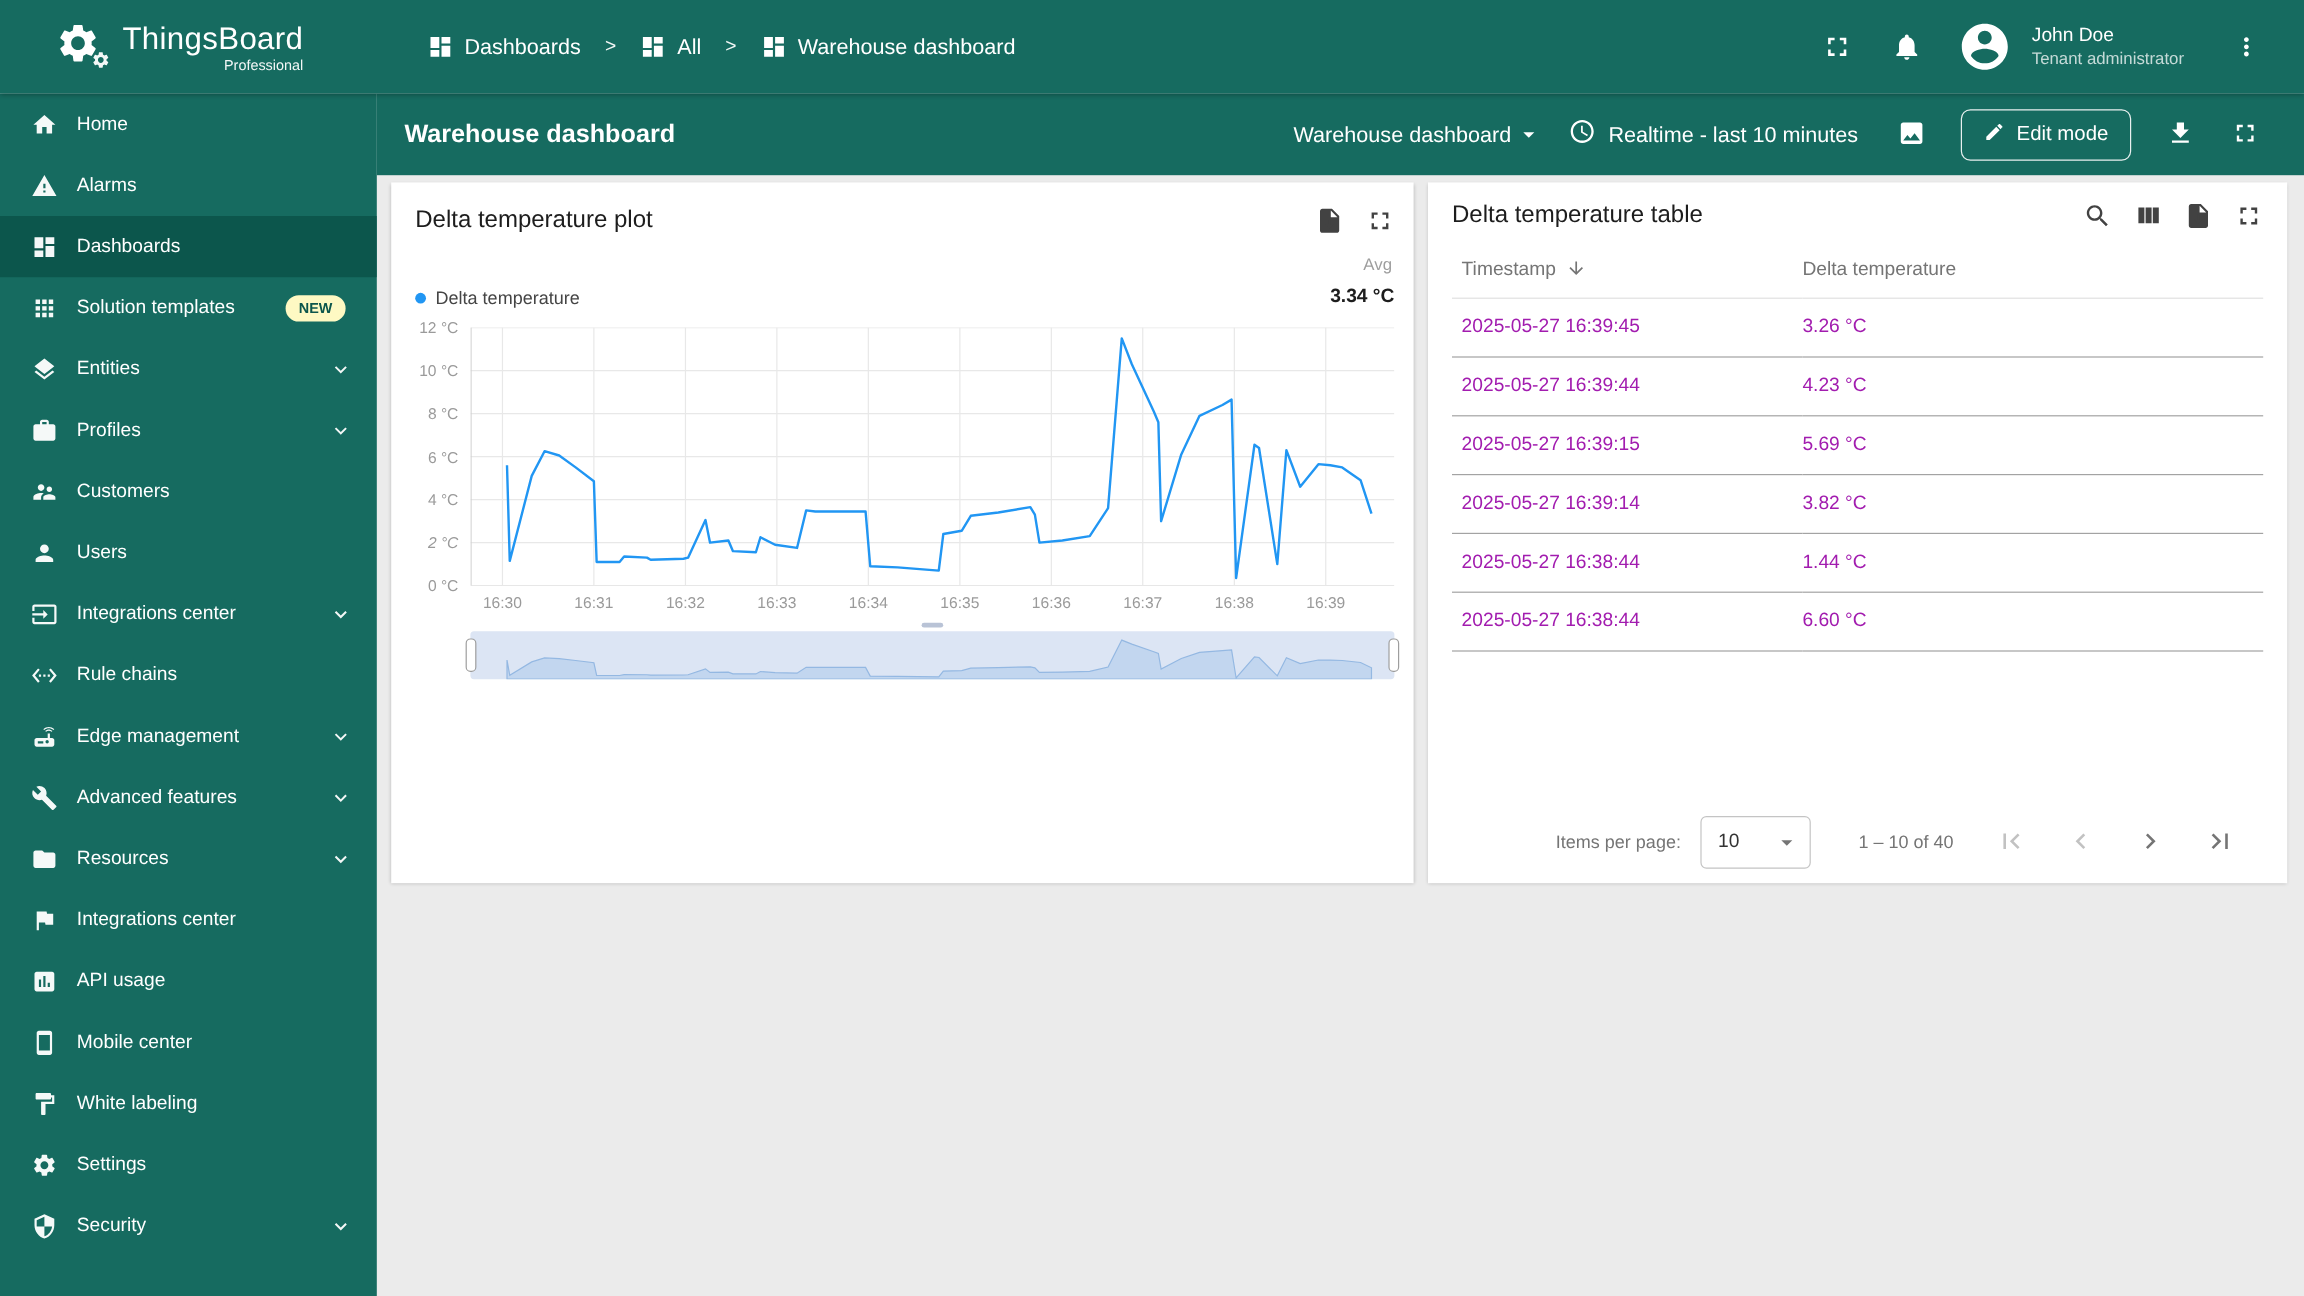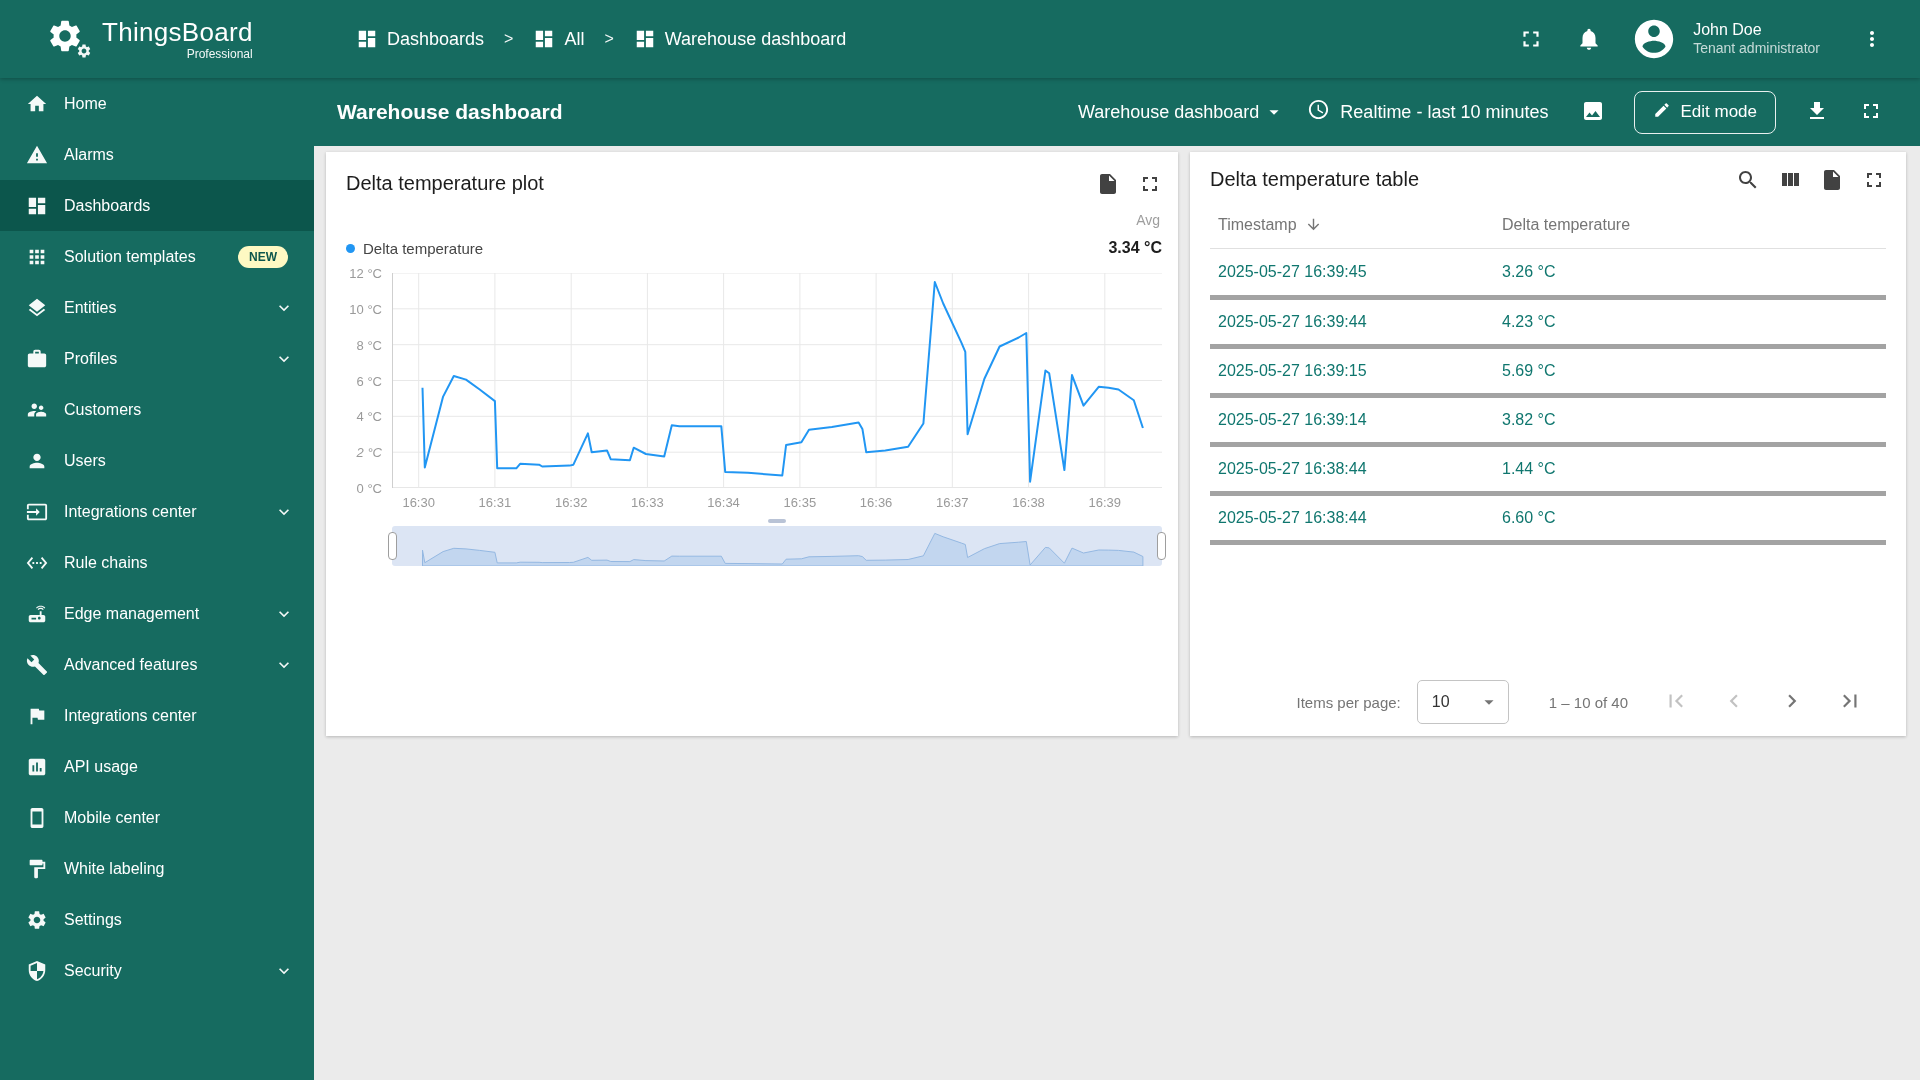--- a/index.html
+++ b/index.html
@@ -98,21 +98,21 @@
   .mm-handle.left{ left:-4px; } .mm-handle.right{ right:-4px; }
   .mm-grip{ position:absolute; top:-7px; left:50%; transform:translateX(-50%);
     width:18px; height:4px; border-radius:2px; background:#b9c3d6; }
 
   
   .table-card .card-head{ padding:0 20px; }
   .tb-table{ width:calc(100% - 40px); margin:10px 20px 0 20px; border-collapse:collapse; }
   .tb-table th{ text-align:left; font-weight:400; font-size:16px; color:#757575;
     height:46px; border-bottom:1px solid #e0e0e0; }
   .tb-table th:first-child{ width:292px; padding-left:8px; }
-  .tb-table td{ font-size:16px; color:#0f766e; height:49px; border-bottom:5px solid #a3a3a3; }
+  .tb-table td{ font-size:16px; color:#a21caf; height:49px; border-bottom:1px solid #a3a3a3; }
   .tb-table td:first-child{ padding-left:8px; }
   .sort-arrow{ display:inline-block; width:17px; height:17px; vertical-align:-3px; margin-left:8px; color:#757575; cursor:pointer; }
   .th-sort{ cursor:pointer; }
 
   .table-footer{ position:absolute; left:0; right:0; bottom:0; height:68px; background:#fff;
     display:flex; align-items:center; justify-content:flex-end; padding-right:34px; z-index:3; }
   .tf-label{ font-size:15px; color:#757575; }
   .pp-select{ display:flex; align-items:center; justify-content:space-between;
     width:92px; height:44px; border:1px solid #c4c4c4; border-radius:5px;
     margin:0 14px 0 16px; padding:0 8px 0 14px; font-size:16px; color:#333; cursor:pointer; }
@@ -311,20 +311,33 @@
         </svg>
       </span>
     </div>
     <div class="sidebar-item">
       <span class="icon">
         <svg viewBox="0 0 24 24" width="22" height="22" fill="currentColor">
           <path d="M22.7 19l-9.1-9.1c.9-2.3.4-5-1.5-6.9-2-2-5-2.4-7.4-1.3L9 6 6 9 1.6 4.7C.4 7.1.9 10.1 2.9 12.1c1.9 1.9 4.6 2.4 6.9 1.5l9.1 9.1c.4.4 1 .4 1.4 0l2.3-2.3c.5-.4.5-1.1.1-1.4z"></path>
         </svg>
       </span>
       <span class="label">Advanced features</span>
+      <span class="chev">
+        <svg viewBox="0 0 24 24" width="20" height="20" fill="currentColor">
+          <path d="M7.41 8.59L12 13.17l4.59-4.58L18 10l-6 6-6-6 1.41-1.41z"></path>
+        </svg>
+      </span>
+    </div>
+    <div class="sidebar-item">
+      <span class="icon">
+        <svg viewBox="0 0 24 24" width="22" height="22" fill="currentColor">
+          <path d="M10 4H4c-1.1 0-1.99.9-1.99 2L2 18c0 1.1.9 2 2 2h16c1.1 0 2-.9 2-2V8c0-1.1-.9-2-2-2h-8l-2-2z"></path>
+        </svg>
+      </span>
+      <span class="label">Resources</span>
       <span class="chev">
         <svg viewBox="0 0 24 24" width="20" height="20" fill="currentColor">
           <path d="M7.41 8.59L12 13.17l4.59-4.58L18 10l-6 6-6-6 1.41-1.41z"></path>
         </svg>
       </span>
     </div>
     <div class="sidebar-item">
       <span class="icon">
         <svg viewBox="0 0 24 24" width="22" height="22" fill="currentColor">
           <path d="M14.4 6L14 4H5v17h2v-7h5.6l.4 2h7V6z"></path>

